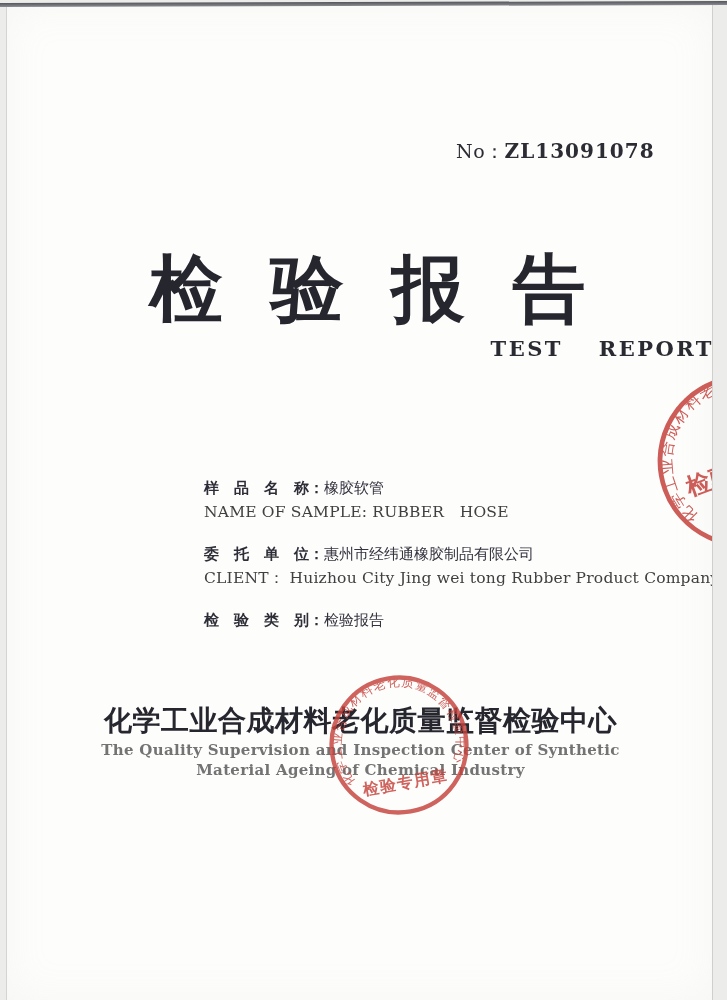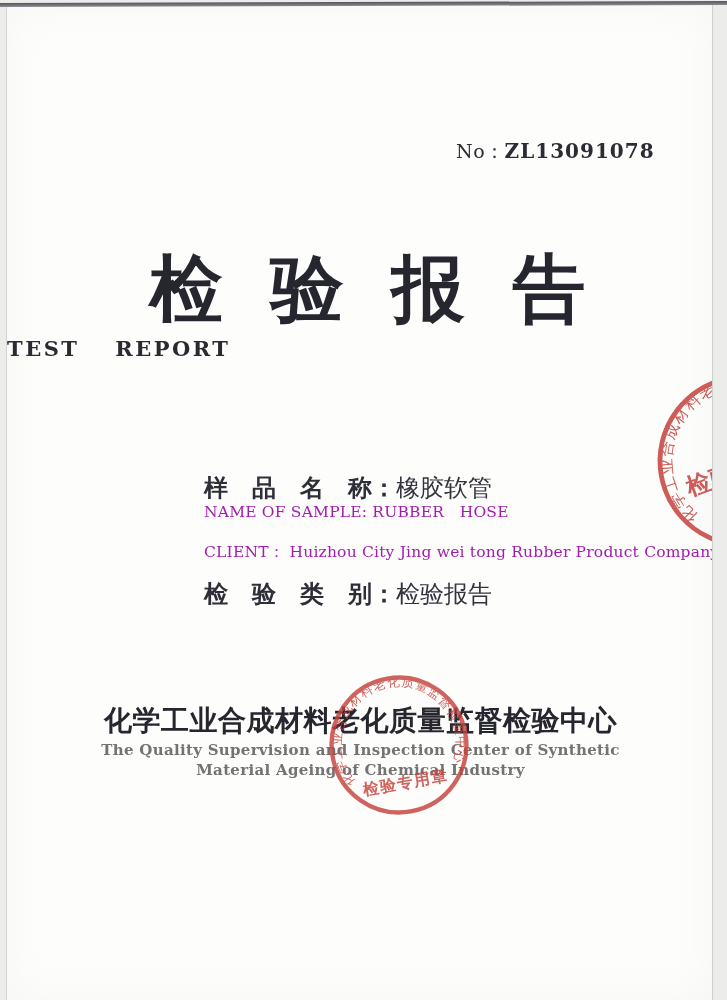--- a/index.html
+++ b/index.html
@@ -36,33 +36,33 @@
 
   .title-cn {
     position: absolute; left: 7px; top: 236px; width: 707px;
     text-align: center; text-indent: 48px;
     font-size: 73px; font-weight: bold; letter-spacing: 48px;
     color: #26262e; white-space: nowrap;
     font-family: "DejaVu Serif", serif;
   }
   .title-en {
     position: absolute; left: 0; top: 331px; width: 707px;
-    text-align: left;
+    text-align: right;
     font-size: 21px; font-weight: bold; letter-spacing: 2.5px; word-spacing: 26px;
     color: #2a2a32;
   }
 
   .fields { position: absolute; left: 197px; top: 470px; width: 480px; }
   .field-row { margin-bottom: 17px; }
   .field-cn {
-    font-size: 24px; color: #33333e; white-space: nowrap; line-height: 26px;
+    font-size: 15px; color: #33333e; white-space: nowrap; line-height: 26px;
   }
   .field-cn .f-label { font-weight: bold; color: #2e2e38; }
   .field-en {
-    font-size: 15.5px; color: #a21caf; white-space: nowrap; line-height: 23px;
+    font-size: 15.5px; color: #404040; white-space: nowrap; line-height: 23px;
     letter-spacing: 0.2px;
   }
 
   .org { position: absolute; left: 0; top: 697px; width: 707px; text-align: center; }
   .org-cn {
     font-size: 28px; font-weight: bold; color: #26262e;
     letter-spacing: 0.5px; white-space: nowrap; line-height: 38px;
   }
   .org-en {
     font-size: 15px; font-weight: bold; color: #737373;
@@ -101,20 +101,23 @@
     <div class="fields">
 
       <div class="field-row">
         <div class="field-cn">
           <span class="f-label">样　品　名　称：</span><span class="f-value">橡胶软管</span>
         </div>
         <div class="field-en">NAME OF SAMPLE: RUBBER　HOSE</div>
       </div>
 
       <div class="field-row">
+        <div class="field-cn">
+          <span class="f-label">委　托　单　位：</span><span class="f-value">惠州市经纬通橡胶制品有限公司</span>
+        </div>
         <div class="field-en">CLIENT： Huizhou City Jing wei tong Rubber Product Company CO.,LTD</div>
       </div>
 
       <div class="field-row">
         <div class="field-cn">
           <span class="f-label">检　验　类　别：</span><span class="f-value">检验报告</span>
         </div>
       </div>
 
     </div>

